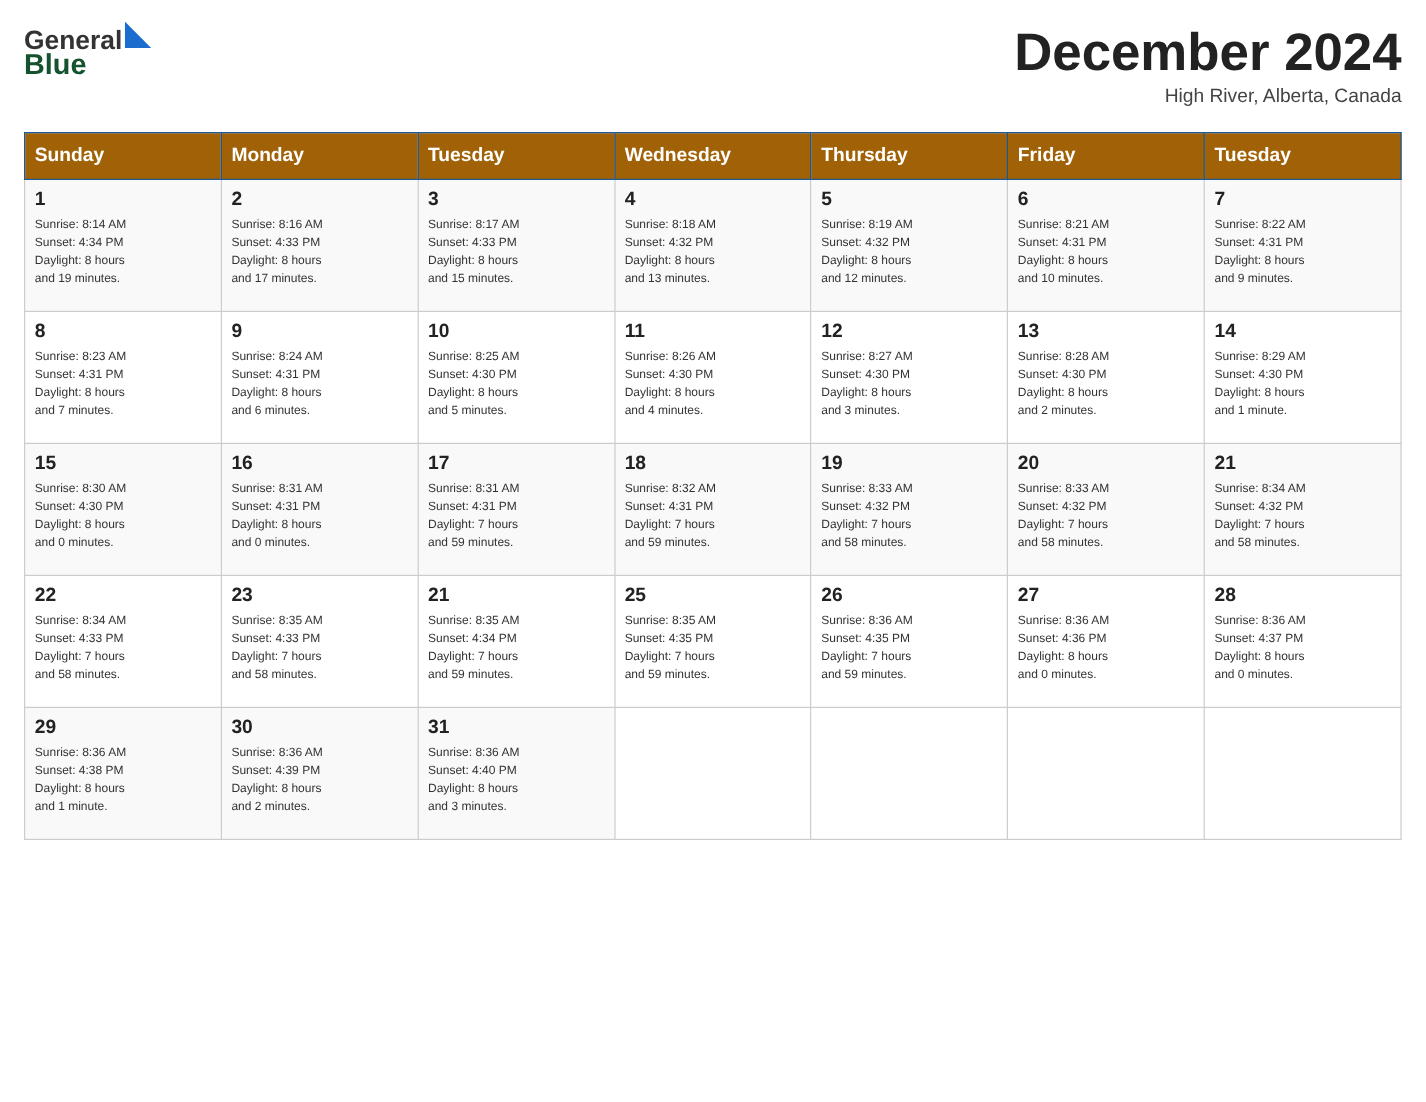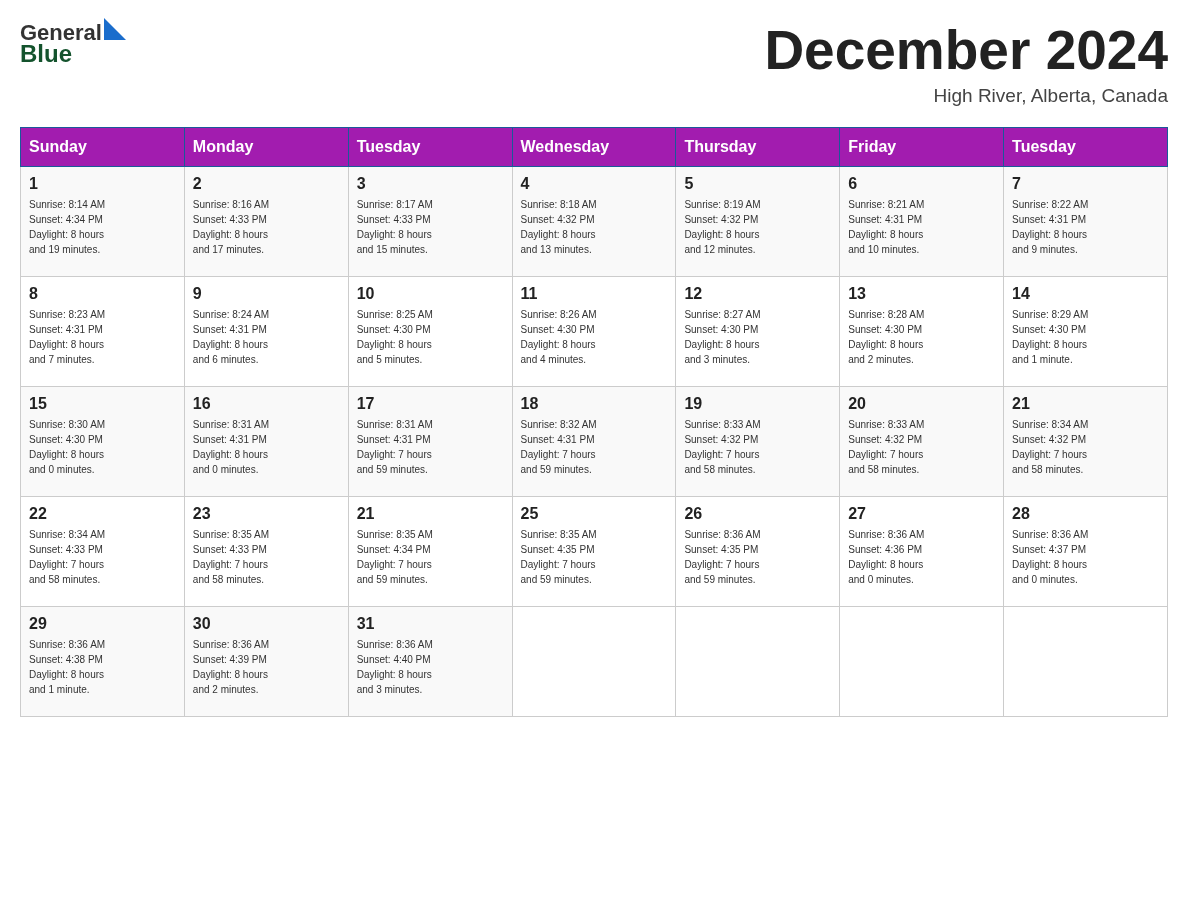--- a/index.html
+++ b/index.html
@@ -13,37 +13,37 @@
     .header-area {
       display: flex;
       justify-content: space-between;
       align-items: flex-start;
       margin-bottom: 20px;
     }
     .title-area {
       text-align: right;
     }
     .month-title {
-      font-size: 55px;
+      font-size: 44px;
       font-weight: bold;
       color: #222;
       line-height: 1.1;
     }
     .location-title {
-      font-size: 19px;
+      font-size: 16px;
       color: #444;
       margin-top: 4px;
     }
     .calendar-table {
       width: 100%;
       border-collapse: collapse;
       table-layout: fixed;
     }
     .calendar-table thead th {
-      background-color: #a21caf;
+      background-color: #a16207;
       color: #fff;
       padding: 10px 8px;
       font-size: 16px;
       font-weight: bold;
       text-align: left;
       border: 1px solid #1a5a99;
     }
     .calendar-table tbody td {
       vertical-align: top;
       padding: 8px;

